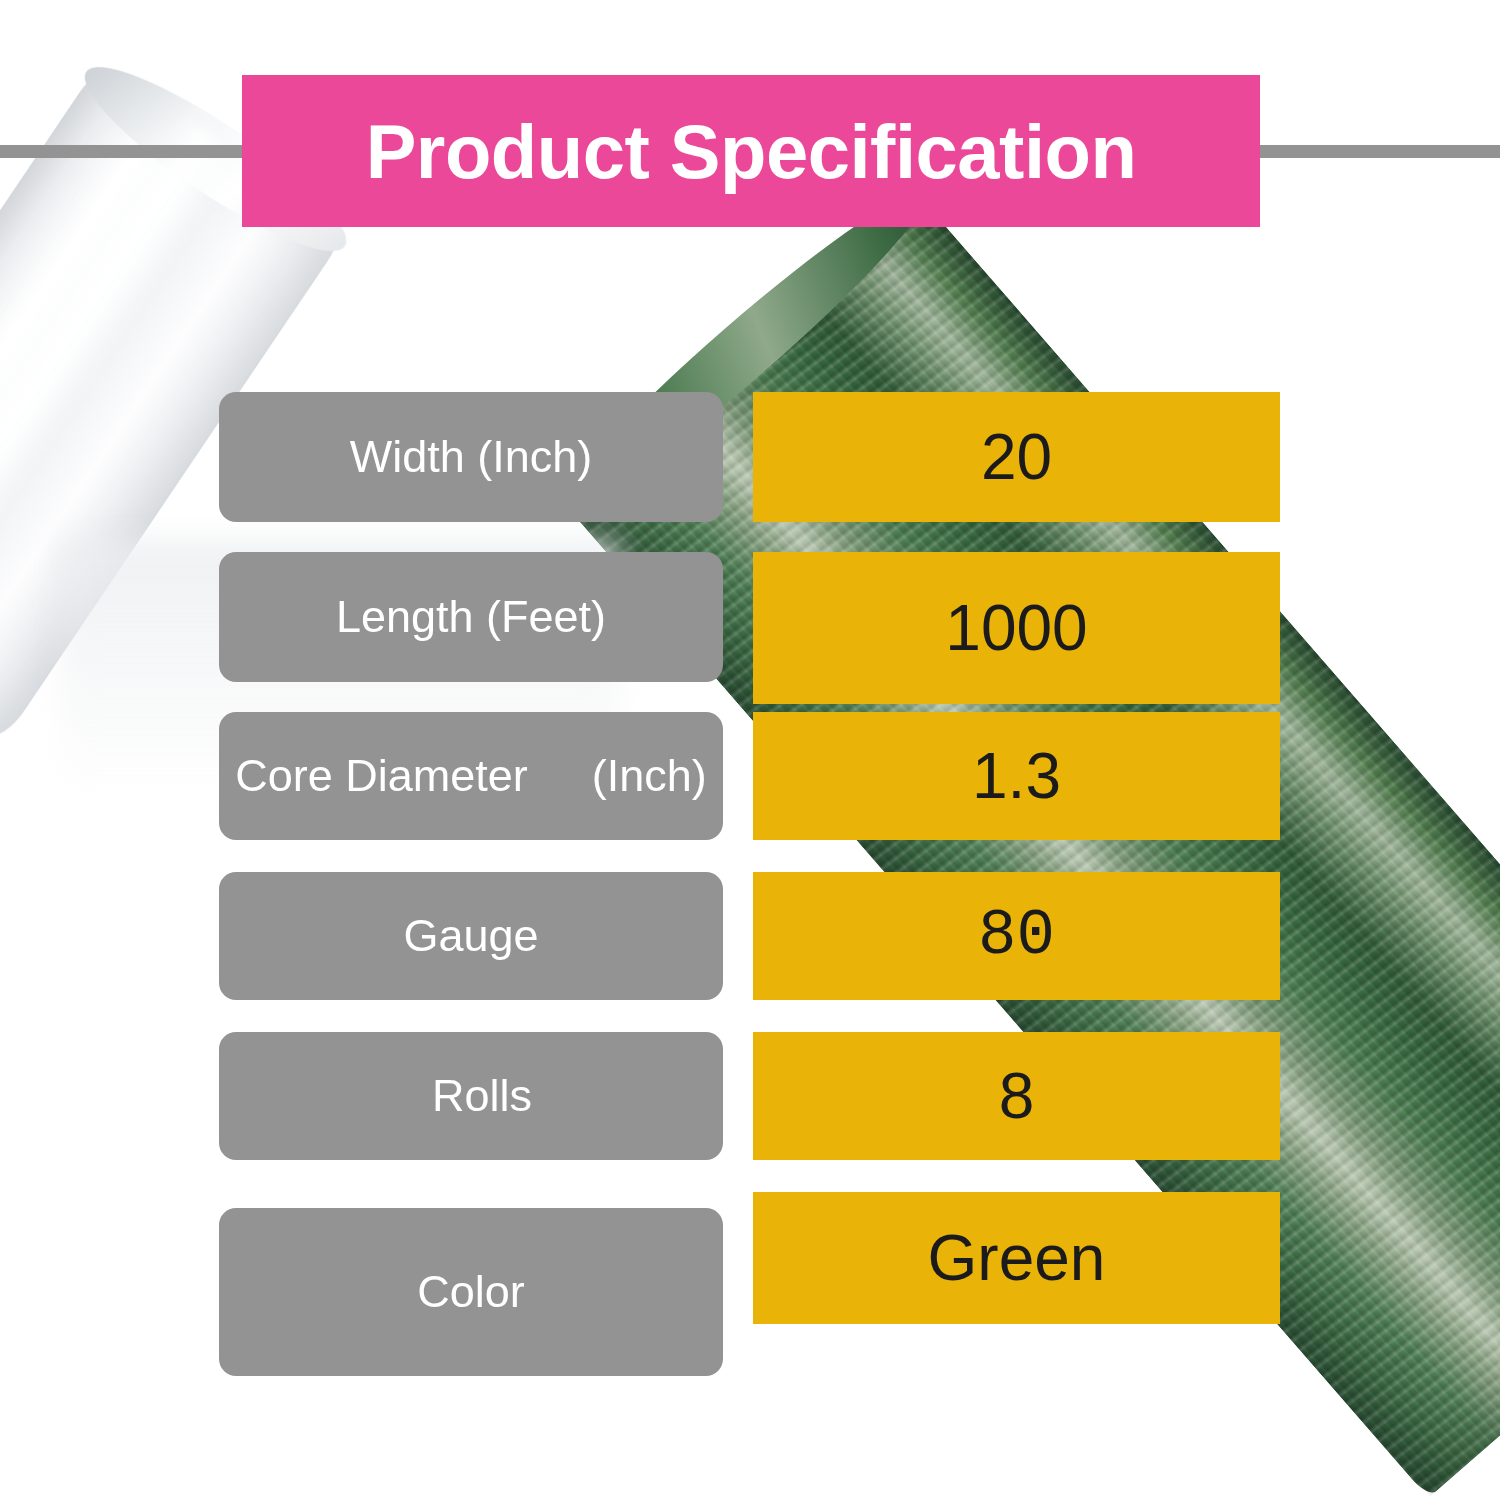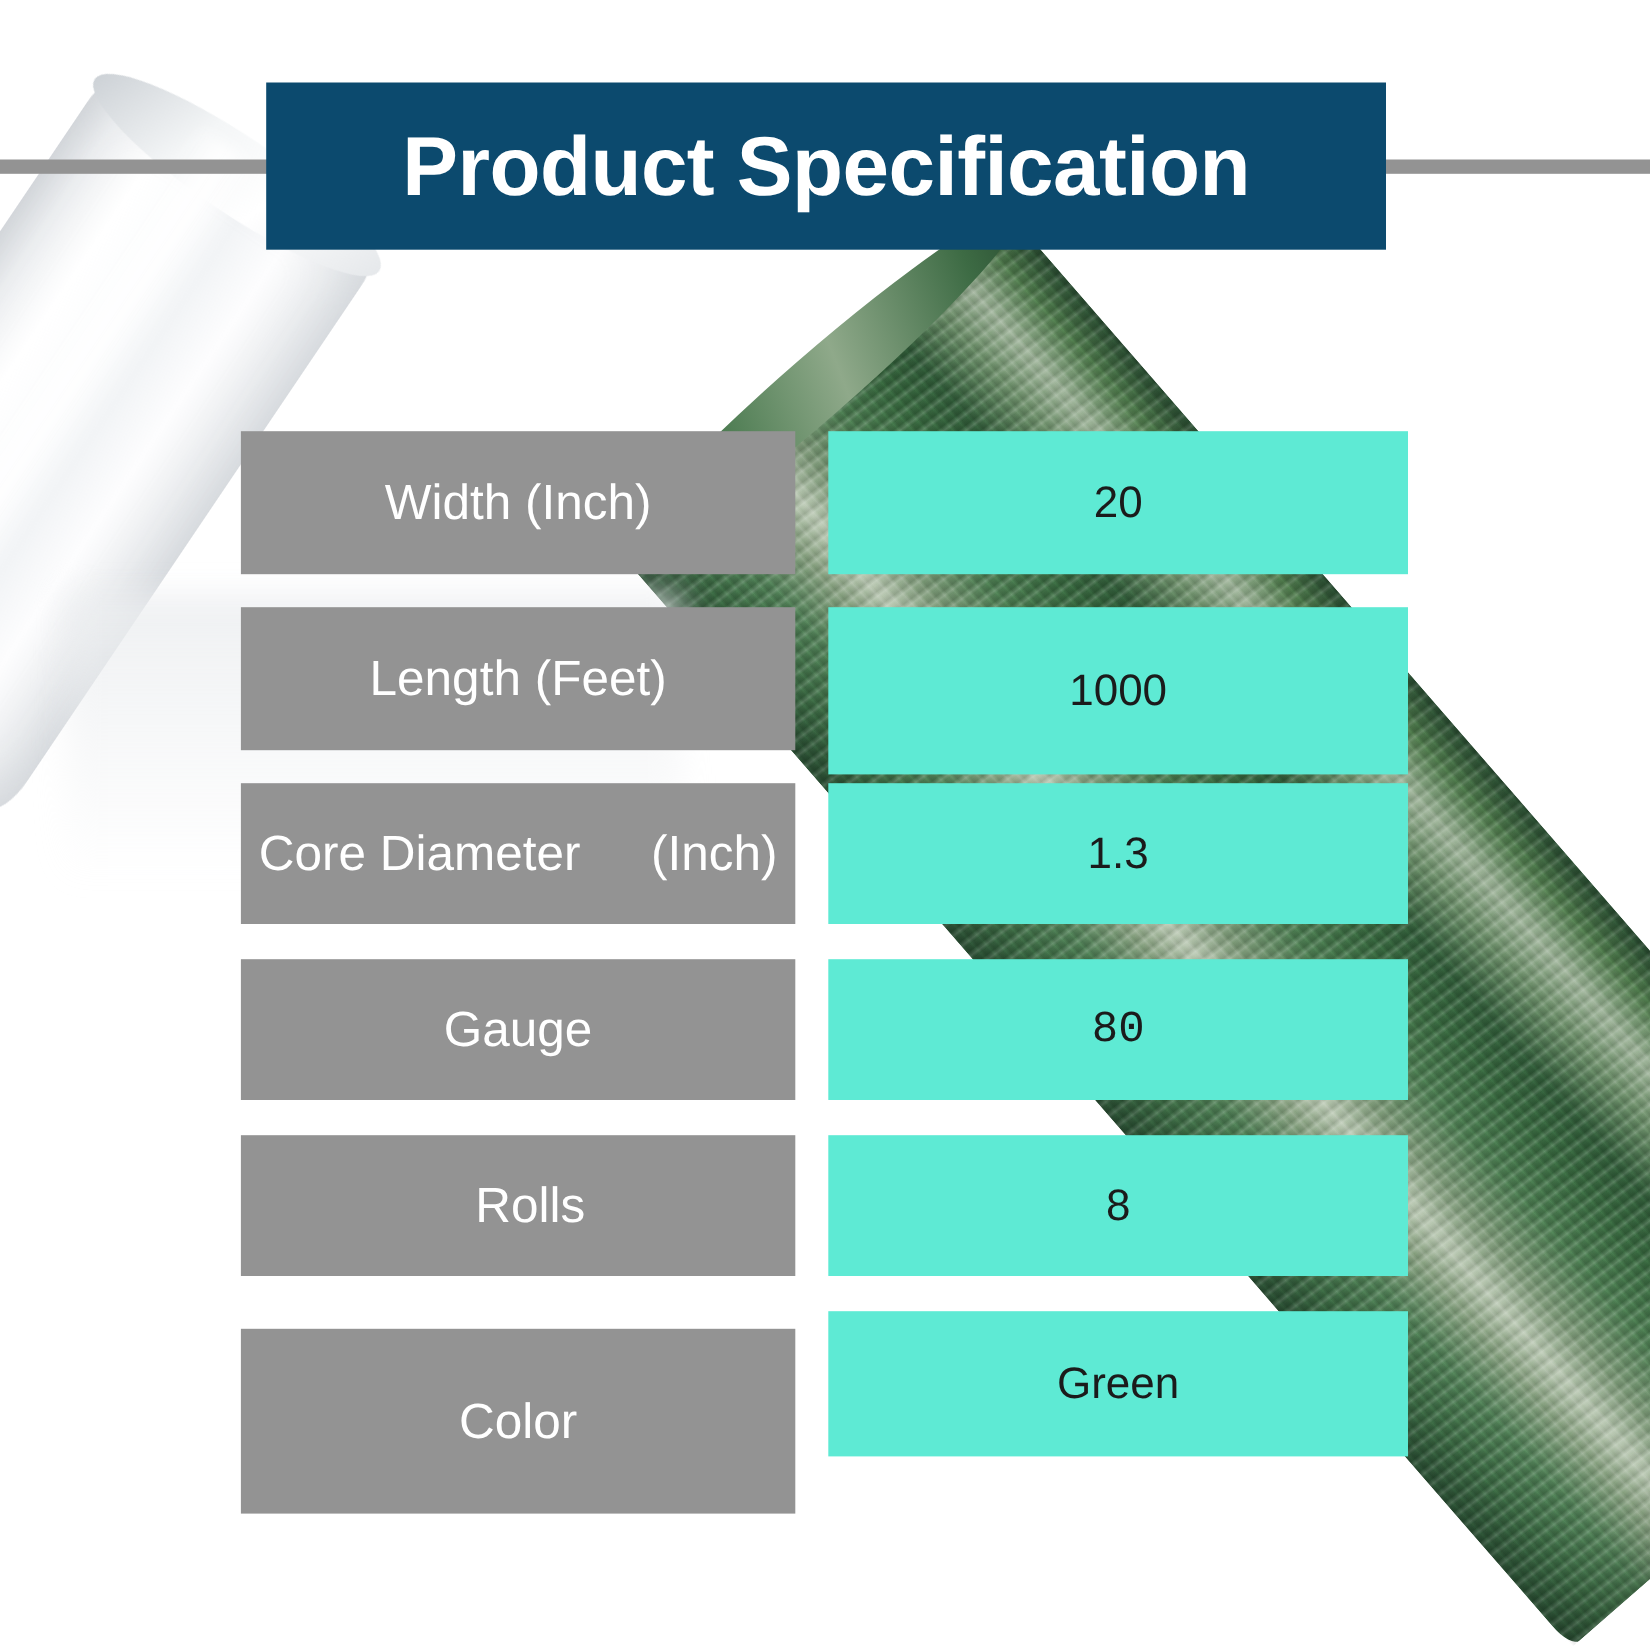--- a/index.html
+++ b/index.html
@@ -141,21 +141,21 @@
     width: 1500px;
     height: 13px;
     background: #939393;
   }
   .title-box {
     position: absolute;
     left: 242px;
     top: 75px;
     width: 1018px;
     height: 152px;
-    background: #0c4a6e;
+    background: #ec4899;
     display: flex;
     align-items: center;
     justify-content: center;
   }
   .title-text {
     color: #ffffff;
     font-size: 76px;
     font-weight: 700;
     letter-spacing: -0.5px;
     white-space: nowrap;
@@ -182,30 +182,31 @@
     color: #ffffff;
     display: flex;
     align-items: center;
     justify-content: center;
     text-align: center;
     font-size: 45px;
     font-weight: 300;
     line-height: 1.02;
     padding: 0 6px;
     box-sizing: border-box;
+    border-radius: 17px;
   }
   .spec-value {
     position: absolute;
     left: 753px;
-    background: #5eead4;
+    background: #eab308;
     color: #1b1b1b;
     display: flex;
     align-items: center;
     justify-content: center;
-    font-size: 40px;
+    font-size: 64px;
     font-weight: 300;
     box-sizing: border-box;
   }
 </style>
 </head>
 <body>
 
 <div id="page">
 
   <div class="photo-layer">

